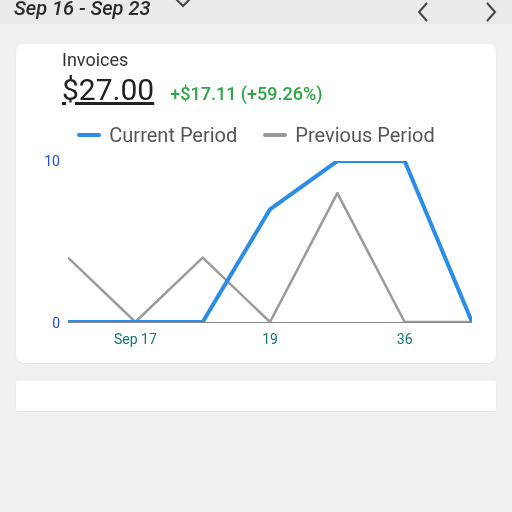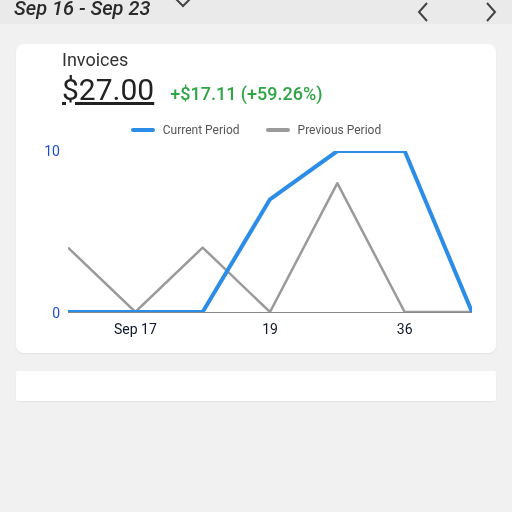--- a/index.html
+++ b/index.html
@@ -66,21 +66,21 @@
   }
   .delta {
     font-size: 18px;
     color: #2fa646;
     font-weight: 500;
   }
   .legend {
     display: flex;
     justify-content: center;
     gap: 26px;
-    font-size: 12px;
+    font-size: 20px;
     color: #555;
     margin-bottom: 14px;
   }
   .legend-item { display: flex; align-items: center; gap: 8px; }
   .legend-swatch {
     width: 24px; height: 4px; border-radius: 2px;
   }
   .sw-current { background: #2b8de6; }
   .sw-previous { background: #9a9a9a; }
   .chart-area {
@@ -106,21 +106,21 @@
   }
   .plot svg { width: 100%; height: 100%; display: block; }
   .xaxis {
     position: absolute;
     left: 32px; right: 4px; bottom: 0; height: 24px;
   }
   .xlabel {
     position: absolute;
     top: 4px;
     font-size: 14px;
-    color: #0f172a;
+    color: #0f766e;
     transform: translateX(-50%);
   }
   .second-card {
     background: #fff;
     margin: 0 16px 0 16px;
     height: 30px;
     box-shadow: 0 1px 2px rgba(0,0,0,0.06);
     border-radius: 2px;
   }
 </style>

